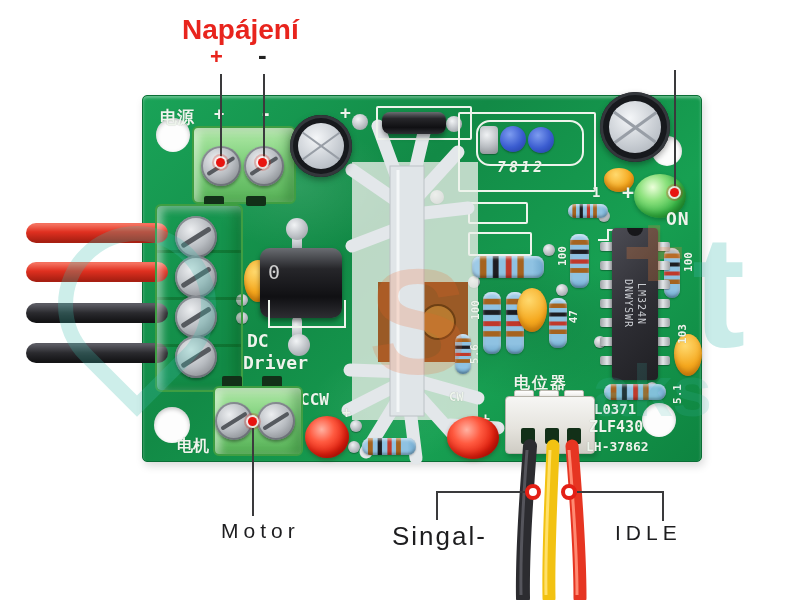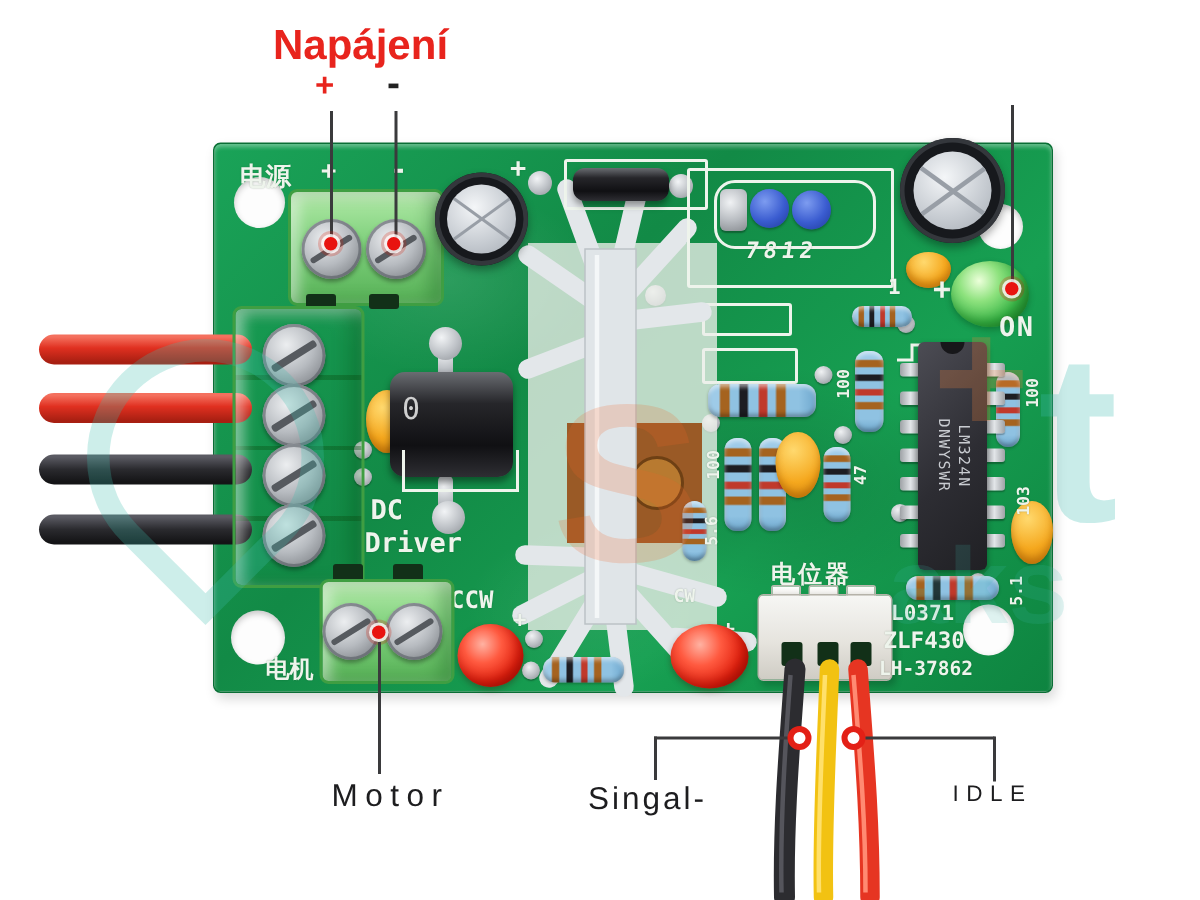--- a/index.html
+++ b/index.html
@@ -310,20 +310,20 @@
   <div class="ab aline" style="left:674px;top:70px;width:2px;height:120px;"></div>
   <div class="ab dot" style="left:670px;top:188px;"></div>
 
   <div class="ab dot" style="left:248px;top:417px;"></div>
   <div class="ab aline" style="left:252px;top:428px;width:2px;height:88px;"></div>
   <div class="ab ann" style="left:221px;top:519px;font-size:21px;letter-spacing:5px;">Motor</div>
 
   <div class="ab aline" style="left:436px;top:491px;width:90px;height:2px;"></div>
   <div class="ab aline" style="left:436px;top:491px;width:2px;height:29px;"></div>
   <div class="ab ring" style="left:525px;top:484px;"></div>
-  <div class="ab ann" style="left:392px;top:521px;font-size:21px;letter-spacing:2px;">Singal-</div>
+  <div class="ab ann" style="left:392px;top:521px;font-size:26px;letter-spacing:2px;">Singal-</div>
 
   <div class="ab ring" style="left:561px;top:484px;"></div>
   <div class="ab aline" style="left:577px;top:491px;width:86px;height:2px;"></div>
   <div class="ab aline" style="left:662px;top:491px;width:2px;height:30px;"></div>
-  <div class="ab ann" style="left:615px;top:521px;font-size:15px;letter-spacing:5px;margin-left:20px;">IDLE</div>
+  <div class="ab ann" style="left:615px;top:521px;font-size:21px;letter-spacing:5px;">IDLE</div>
 
 </div>
 
 </body></html>

